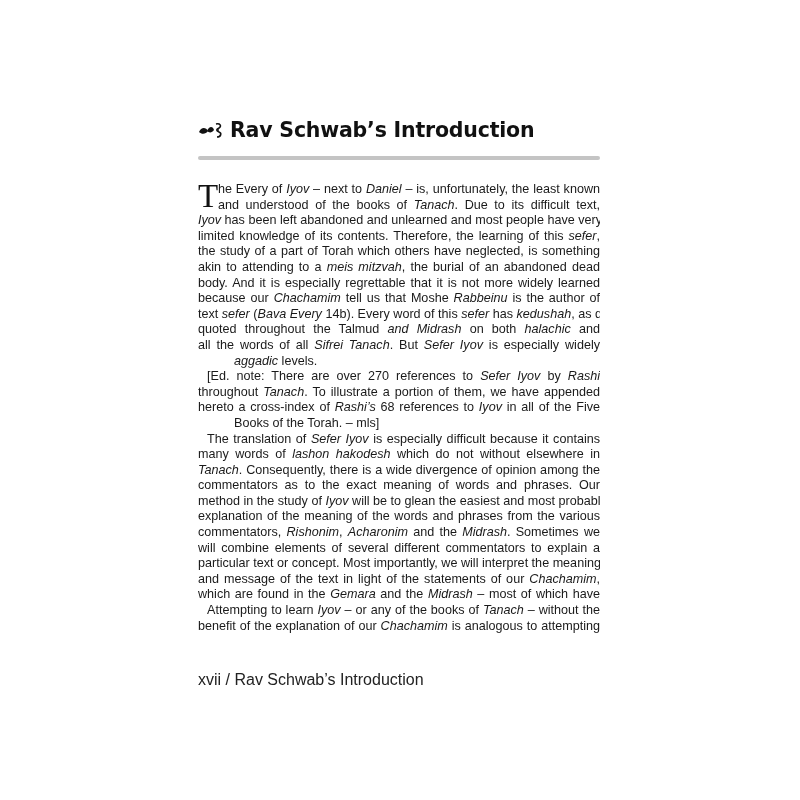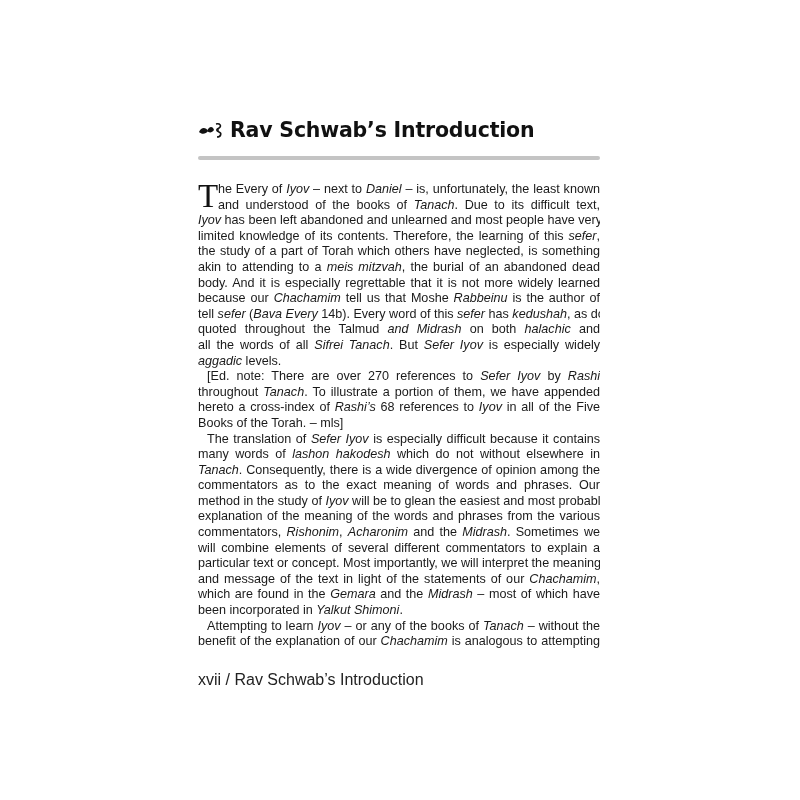--- a/index.html
+++ b/index.html
@@ -16,21 +16,21 @@
     background: #c4c4c4; border-radius: 2px;
   }
   .body-text {
     position: absolute; left: 198px; top: 182px; width: 402px;
     font-family: "Liberation Sans", sans-serif; font-size: 12.6px; color: #1a1a1a;
   }
   .line {
     display: block; height: 15.6px; line-height: 15.6px; white-space: nowrap;
     text-align: justify; text-align-last: justify; overflow: hidden;
   }
-  .line.last { text-align-last: left; }
+  .line.last { text-align-last: left; margin-left: 36px; }
   .line.ind { padding-left: 9px; }
   .line.dropind { padding-left: 20px; }
   .line.first { padding-left: 20px; }
   .dropcap {
     position: absolute; left: 0px; top: -1px;
     font-family: "Liberation Serif", serif; font-size: 33px; line-height: 30px; color: #111;
   }
   i { font-style: italic; }
   .footer {
     position: absolute; left: 198px; top: 671px;
@@ -56,38 +56,37 @@
   <div class="body-text" id="body-text">
     <span class="dropcap">T</span>
   <span class="line first"><span>he Every of </span><i>Iyov</i><span> – next to </span><i>Daniel</i><span> – is, unfortunately, the least known</span></span>
       <span class="line dropind"><span>and understood of the books of </span><i>Tanach</i><span>. Due to its difficult text,</span></span>
       <span class="line"><i>Iyov</i><span> has been left abandoned and unlearned and most people have very</span></span>
       <span class="line"><span>limited knowledge of its contents. Therefore, the learning of this </span><i>sefer</i><span>,</span></span>
       <span class="line"><span>the study of a part of Torah which others have neglected, is something</span></span>
       <span class="line"><span>akin to attending to a </span><i>meis mitzvah</i><span>, the burial of an abandoned dead</span></span>
       <span class="line"><span>body. And it is especially regrettable that it is not more widely learned</span></span>
       <span class="line"><span>because our </span><i>Chachamim</i><span> tell us that Moshe </span><i>Rabbeinu</i><span> is the author of</span></span>
-      <span class="line"><span>tell </span><i>sefer</i><span> (</span><i>Bava Every</i><span> 14b). Every word of this </span><i>sefer</i><span> has </span><i>kedushah</i><span>, as do</span></span>
+      <span class="line"><span>text </span><i>sefer</i><span> (</span><i>Bava Every</i><span> 14b). Every word of this </span><i>sefer</i><span> has </span><i>kedushah</i><span>, as do</span></span>
       <span class="line"><span>quoted throughout the Talmud </span><i>and Midrash</i><span> on both </span><i>halachic</i><span> and</span></span>
       <span class="line"><span>all the words of all </span><i>Sifrei Tanach</i><span>. But </span><i>Sefer Iyov</i><span> is especially widely</span></span>
       <span class="line last"><i>aggadic</i><span> levels.</span></span>
       <span class="line ind"><span>[Ed. note: There are over 270 references to </span><i>Sefer Iyov</i><span> by </span><i>Rashi</i></span>
       <span class="line"><span>throughout </span><i>Tanach</i><span>. To illustrate a portion of them, we have appended</span></span>
       <span class="line"><span>hereto a cross-index of </span><i>Rashi’s</i><span> 68 references to </span><i>Iyov</i><span> in all of the Five</span></span>
       <span class="line last"><span>Books of the Torah. – mls]</span></span>
       <span class="line ind"><span>The translation of </span><i>Sefer Iyov</i><span> is especially difficult because it contains</span></span>
       <span class="line"><span>many words of </span><i>lashon hakodesh</i><span> which do not without elsewhere in</span></span>
       <span class="line"><i>Tanach</i><span>. Consequently, there is a wide divergence of opinion among the</span></span>
       <span class="line"><span>commentators as to the exact meaning of words and phrases. Our</span></span>
       <span class="line"><span>method in the study of </span><i>Iyov</i><span> will be to glean the easiest and most probable</span></span>
       <span class="line"><span>explanation of the meaning of the words and phrases from the various</span></span>
       <span class="line"><span>commentators, </span><i>Rishonim</i><span>, </span><i>Acharonim</i><span> and the </span><i>Midrash</i><span>. Sometimes we</span></span>
       <span class="line"><span>will combine elements of several different commentators to explain a</span></span>
       <span class="line"><span>particular text or concept. Most importantly, we will interpret the meaning</span></span>
       <span class="line"><span>and message of the text in light of the statements of our </span><i>Chachamim</i><span>,</span></span>
       <span class="line"><span>which are found in the </span><i>Gemara</i><span> and the </span><i>Midrash</i><span> – most of which have</span></span>
-      <span class="line last"><span>been incorporated in </span><i>Yalkut Shimoni</i><span>.</span></span>
       <span class="line ind"><span>Attempting to learn </span><i>Iyov</i><span> – or any of the books of </span><i>Tanach</i><span> – without the</span></span>
       <span class="line"><span>benefit of the explanation of our </span><i>Chachamim</i><span> is analogous to attempting</span></span>
     </div>
 
   <div class="footer">xvii / Rav Schwab’s Introduction</div>
 </div>
 
 </body></html>

